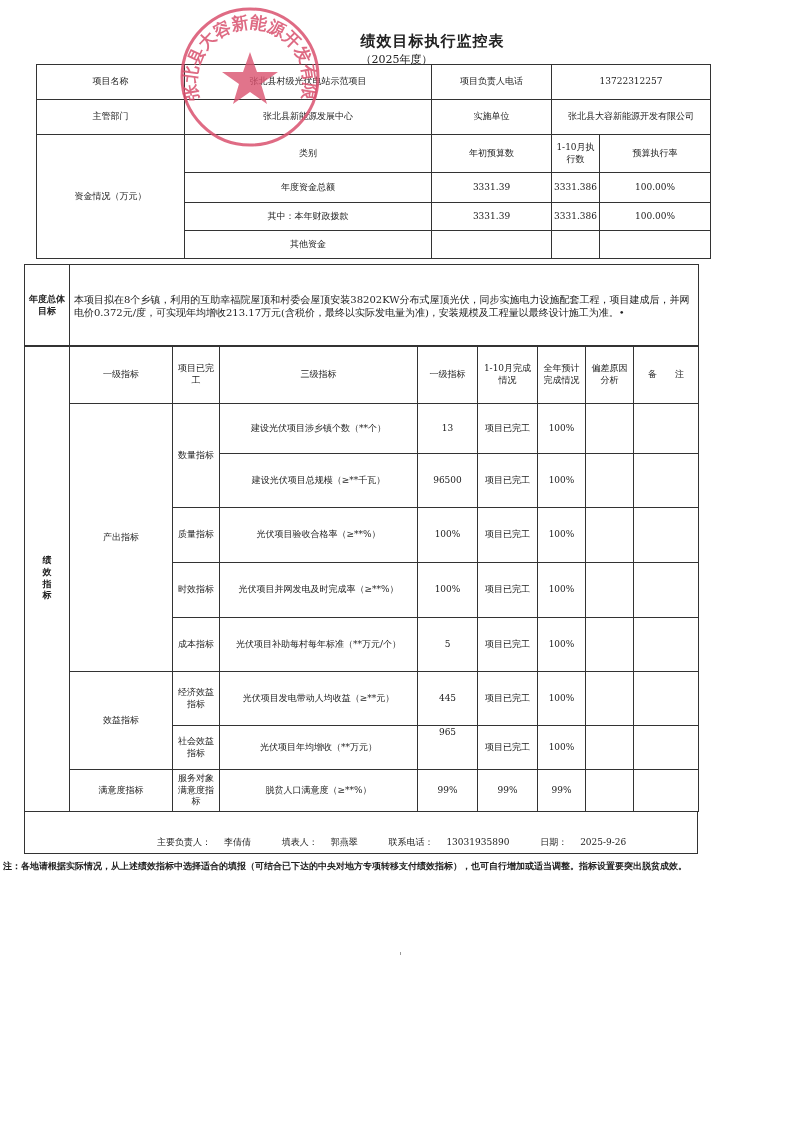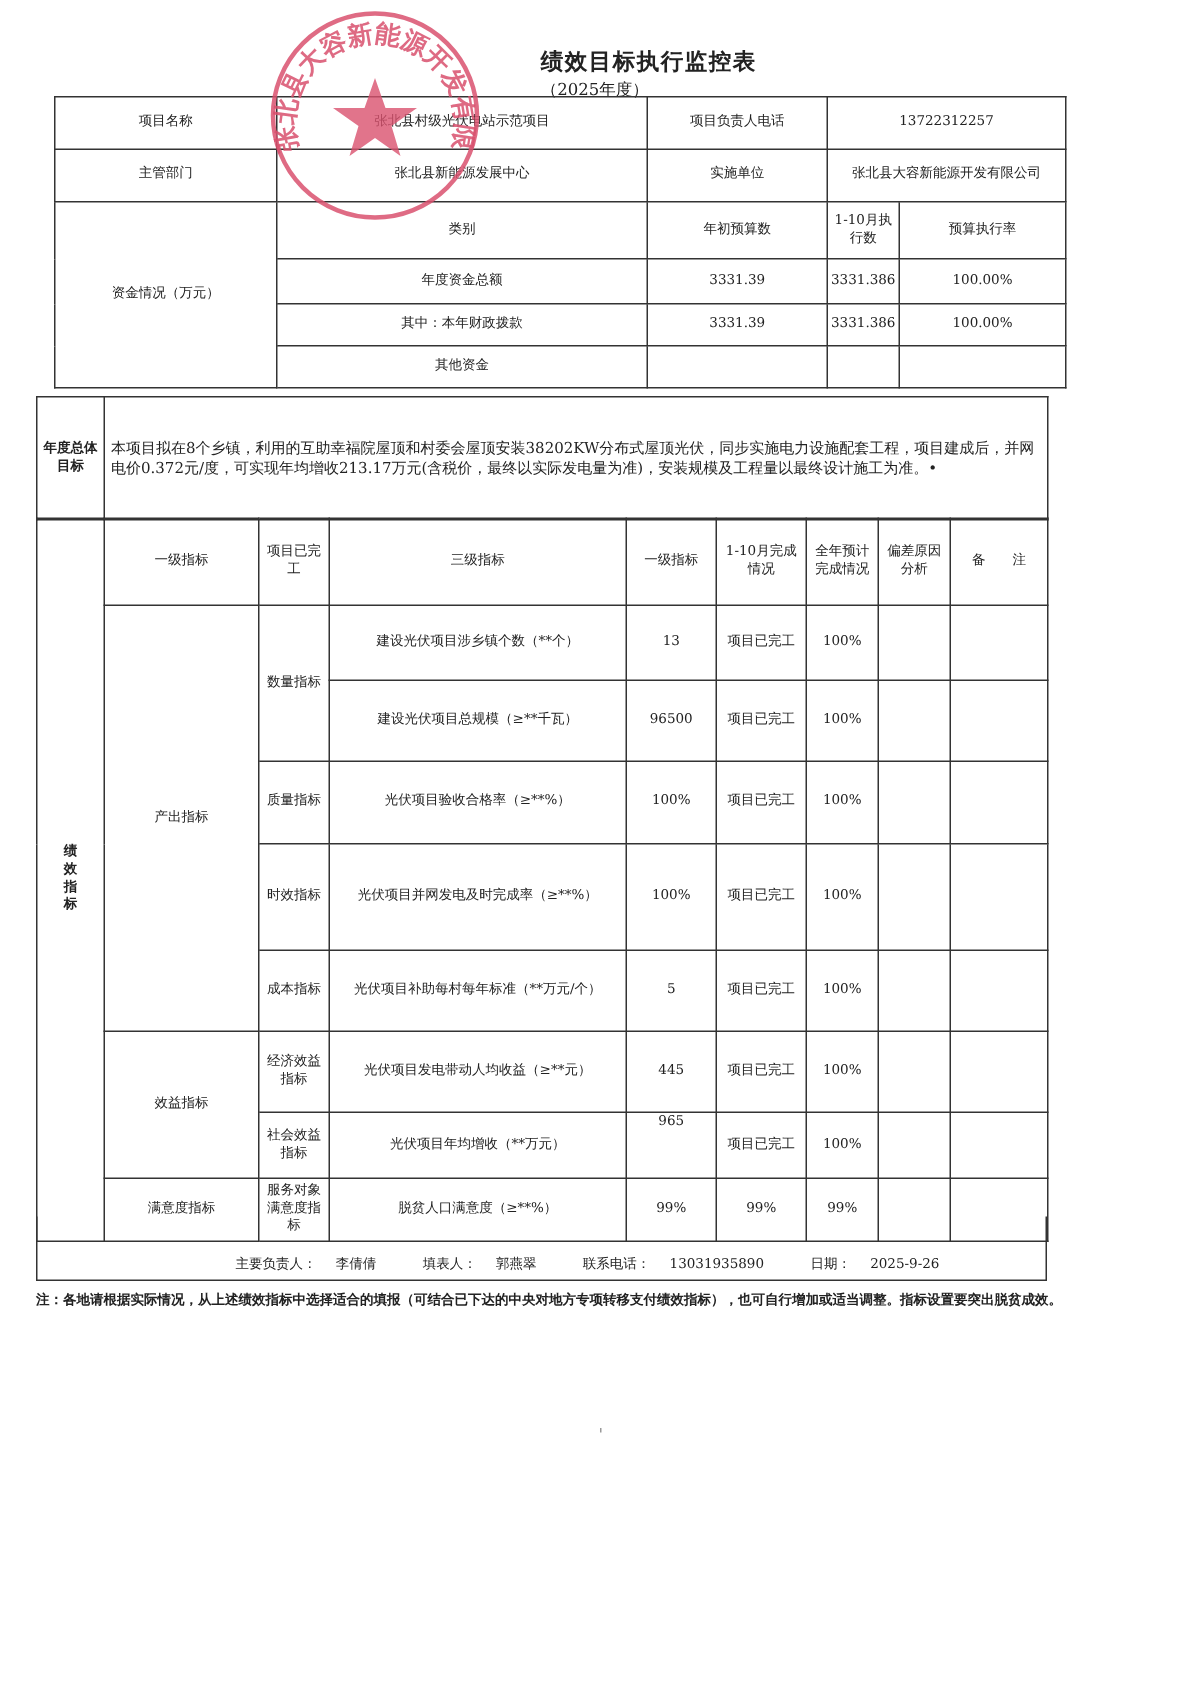--- a/index.html
+++ b/index.html
@@ -10,21 +10,21 @@
     .subtitle { position: absolute; top: 52px; left: 0; width: 793px; text-align: center; font-size: 11px; }
     table { border-collapse: collapse; position: absolute; table-layout: fixed; }
     td { border: 1.2px solid #333; text-align: center; vertical-align: middle; font-size: 9px;
          padding: 1px 2px; line-height: 1.3; }
     .t1 { top: 64px; left: 36px; width: 674px; }
     .t2 { top: 264px; left: 24px; width: 674px; }
     .t3 { top: 345px; left: 24px; width: 674px; }
     .sig { position: absolute; top: 836px; left: 157px; font-size: 9px; }
     .sig span { margin-right: 10px; }
     .sig .gap { margin-right: 28px; }
-    .note { position: absolute; top: 860px; left: 24px; font-size: 9px; font-weight: bold; white-space: nowrap; }
+    .note { position: absolute; top: 860px; left: 3px; font-size: 9px; font-weight: bold; white-space: nowrap; }
     .goal { text-align: left; padding: 4px 4px; font-size: 10px; }
     .seal { position: absolute; left: 175px; top: 2px; width: 150px; height: 150px; pointer-events: none; }
     .dot { position: absolute; top: 952px; left: 400px; width: 1px; height: 3px; background: #999; }
   </style>
 </head>
 <body>
 
 <div class="title">绩效目标执行监控表</div>
 <div class="subtitle">（2025年度）</div>
 
@@ -136,21 +136,21 @@
   </tr>
   <tr style="height:55px">
     <td>质量指标</td>
     <td>光伏项目验收合格率（≥**%）</td>
     <td>100%</td>
     <td>项目已完工</td>
     <td>100%</td>
     <td></td>
     <td></td>
   </tr>
-  <tr style="height:71px">
+  <tr style="height:55px">
     <td>时效指标</td>
     <td>光伏项目并网发电及时完成率（≥**%）</td>
     <td>100%</td>
     <td>项目已完工</td>
     <td>100%</td>
     <td></td>
     <td></td>
   </tr>
   <tr style="height:54px">
     <td>成本指标</td>

